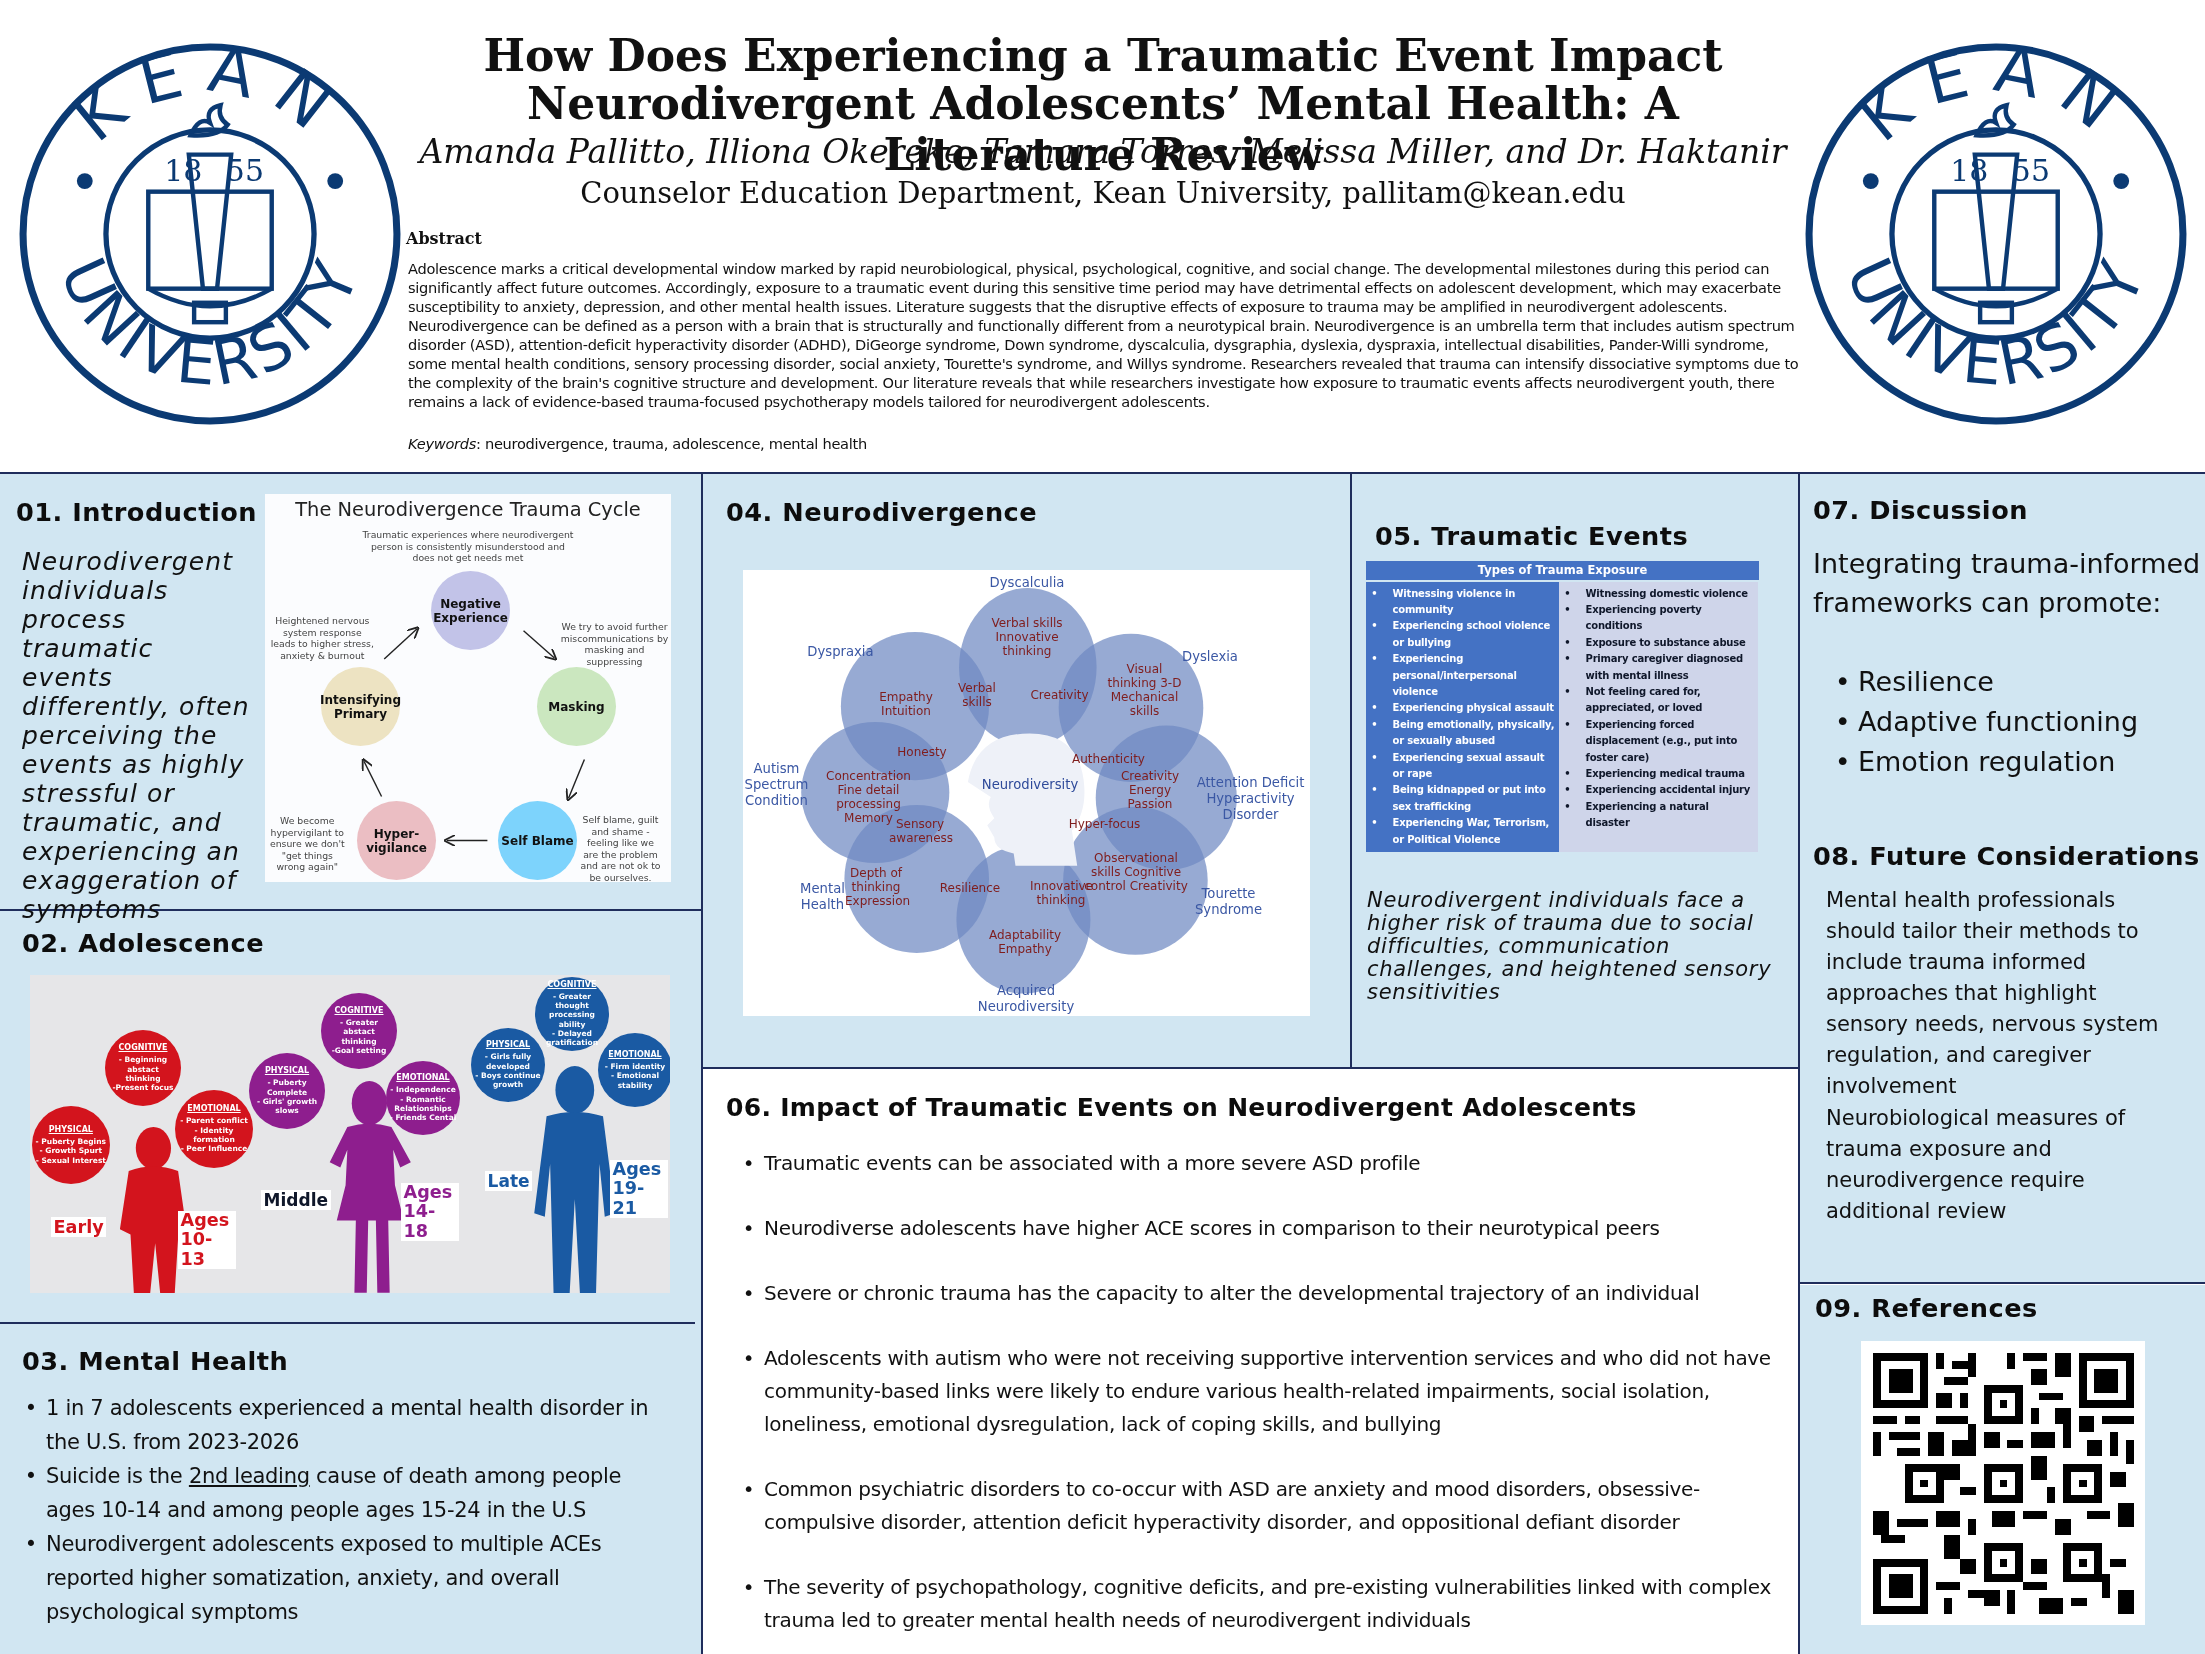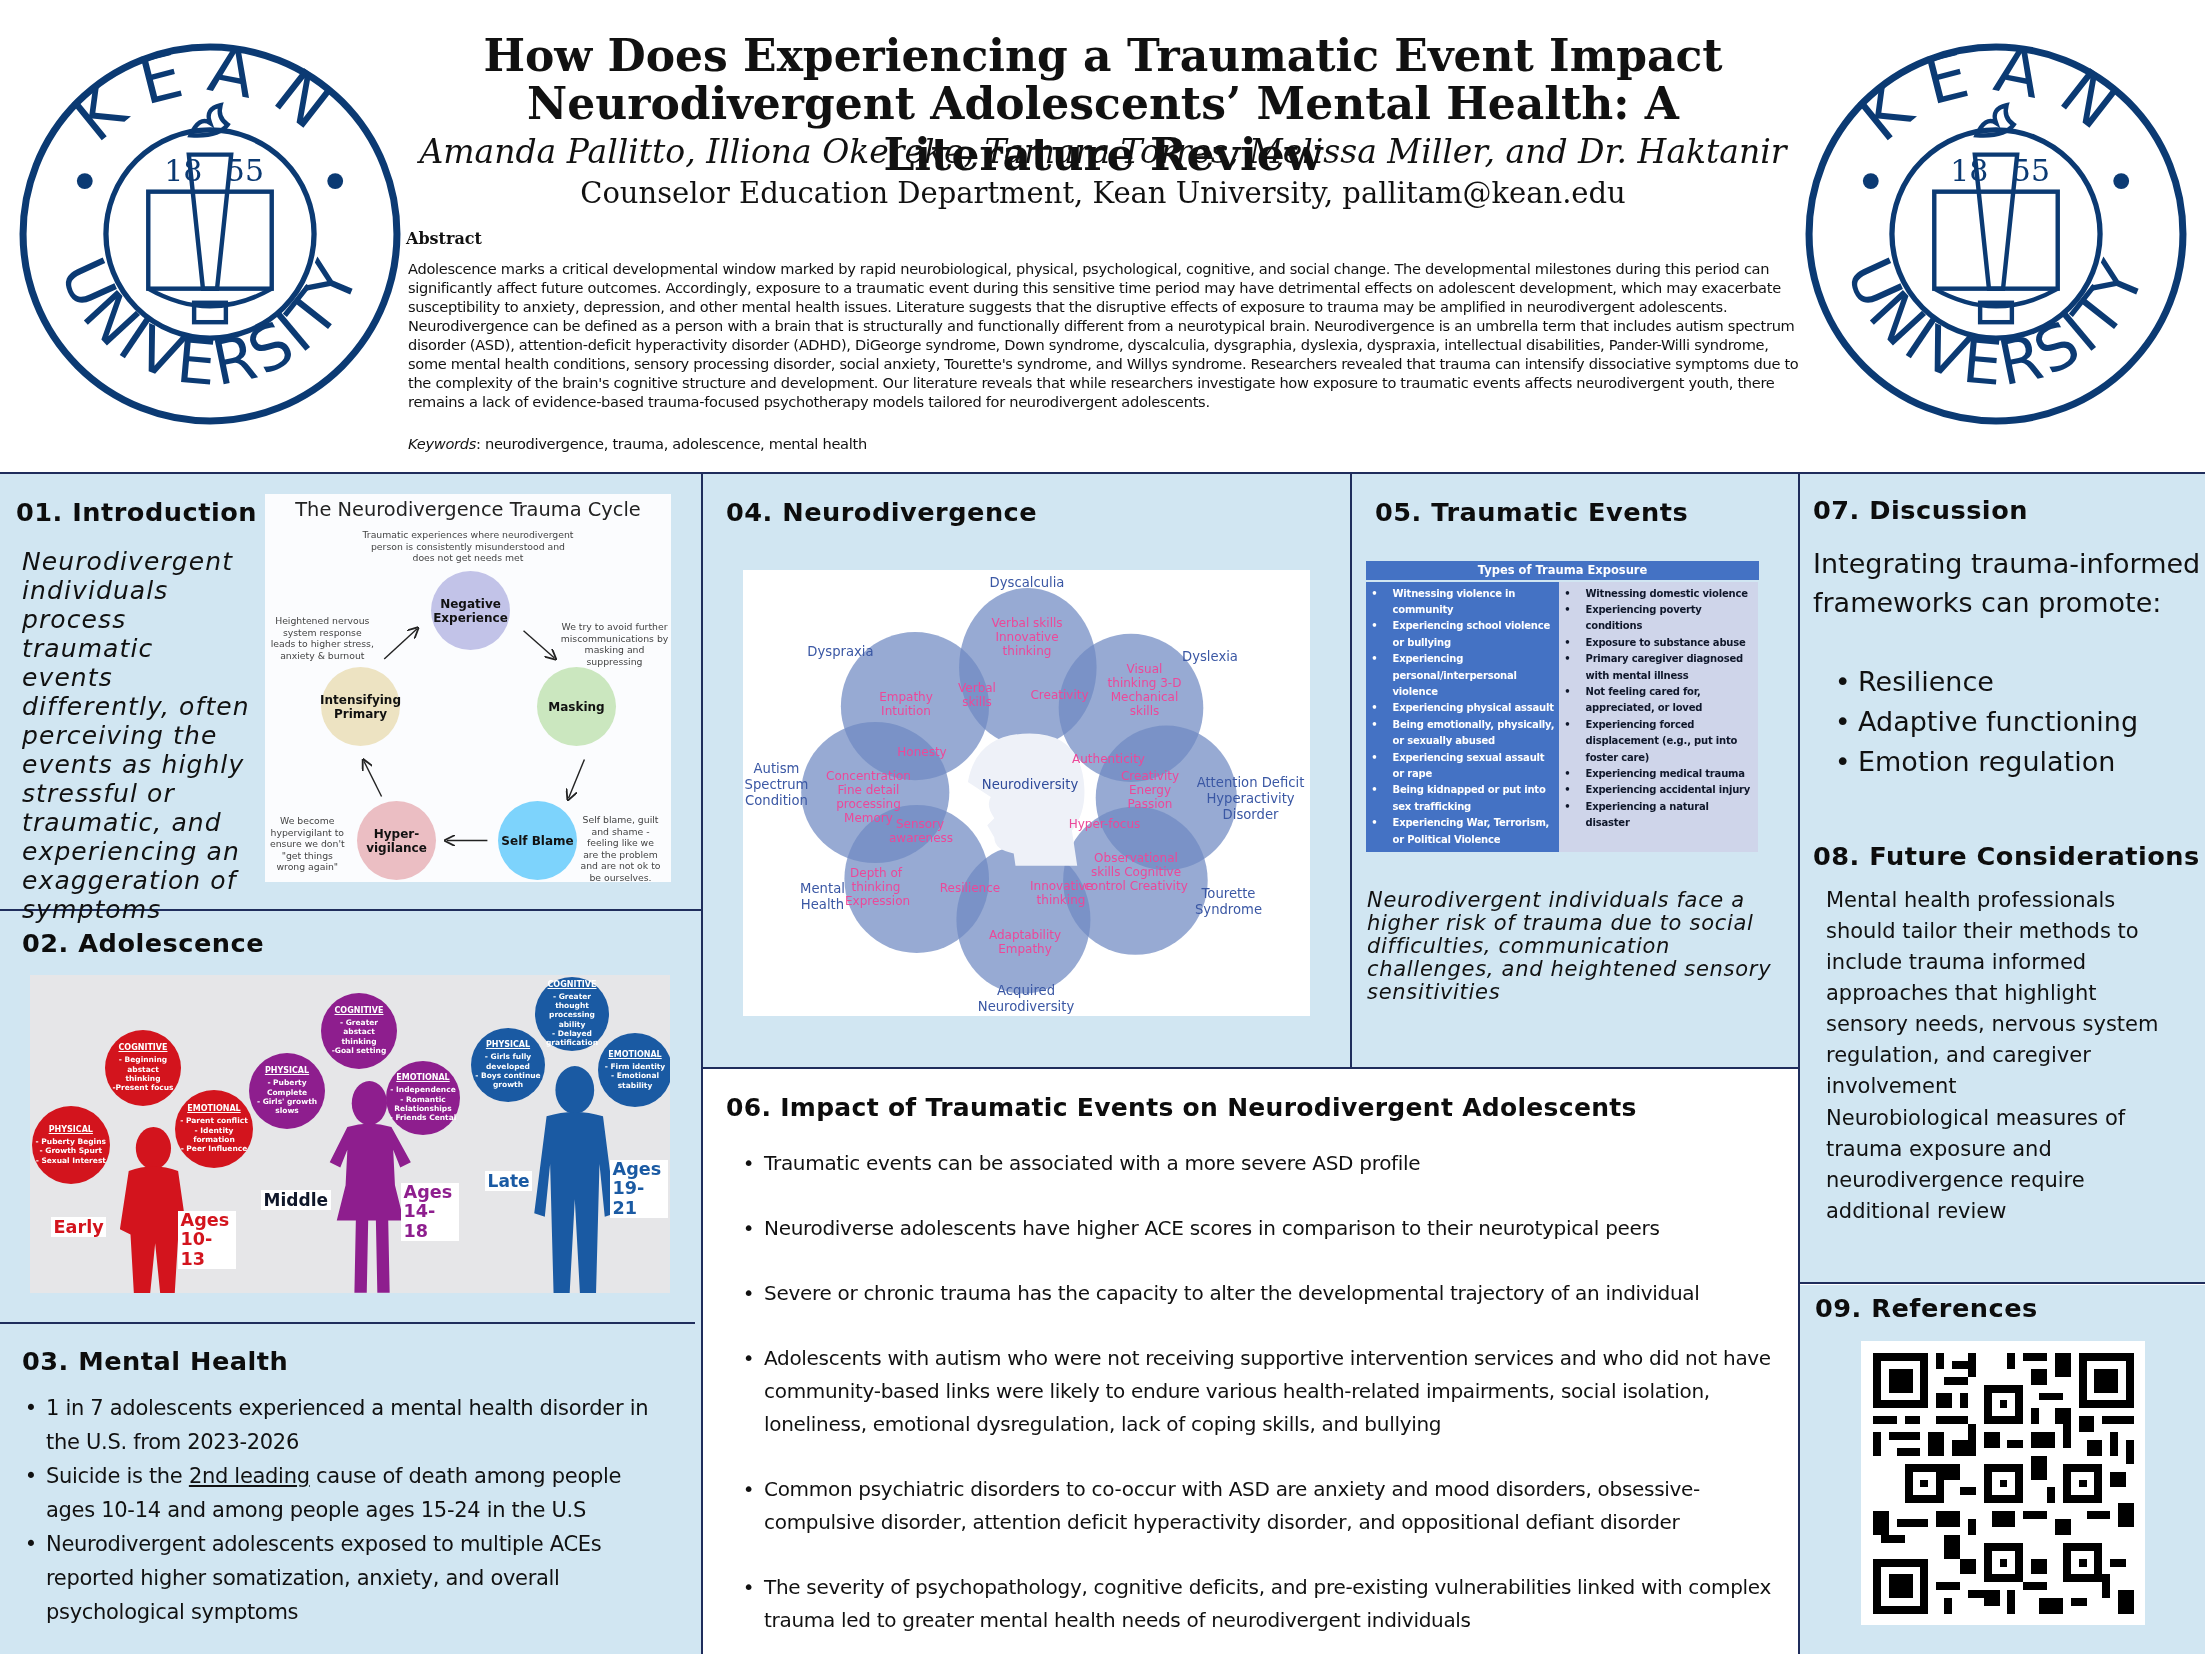--- a/index.html
+++ b/index.html
@@ -54,21 +54,21 @@
   .bubble { position: absolute; border-radius: 50%; color: #fff; text-align: center; display: flex;
             flex-direction: column; justify-content: center; align-items: center; font-weight: bold;
             font-size: 7.5px; line-height: 9.3px; padding: 3.5px; }
   .bubble .bh { text-decoration: underline; font-size: 8px; margin-bottom: 2.6px; }
   .stage { position: absolute; font-weight: bold; background: #ffffff; padding: 0 2.6px; }
   .age { position: absolute; font-weight: bold; font-size: 17.6px; line-height: 19.4px; background: #fff; padding: 0 2.6px; }
 
   
   .flower { position: absolute; left: 743px; top: 570px; width: 567px; height: 446px; background: #ffffff; overflow: hidden; }
   .flower .lbl { position: absolute; color: #3a57a4; font-size: 13.2px; line-height: 16px; text-align: center; }
-  .flower .pt { position: absolute; color: #ec4899; font-size: 12px; line-height: 14px; text-align: center; }
+  .flower .pt { position: absolute; color: #7f1d1d; font-size: 12px; line-height: 14px; text-align: center; }
 
   
   .ttable { position: absolute; left: 1366px; top: 561px; width: 393px; height: 291px; }
   .ttable .thead { position: absolute; left: 0; top: 0; width: 393px; height: 19.4px; background: #4472c4;
                    color: #fff; font-size: 11.5px; font-weight: bold; text-align: center; line-height: 19.4px; }
   .ttable .colL { position: absolute; left: 0; top: 21px; width: 193px; height: 270px; background: #4472c4; color: #fff; }
   .ttable .colR { position: absolute; left: 193px; top: 21px; width: 199px; height: 270px; background: #cfd5ea; color: #0f172a; }
   .ttable ul { list-style: none; padding: 3.5px 3.5px 0 3.5px; }
   .ttable li { position: relative; padding-left: 23px; font-size: 10px; line-height: 16.4px; font-weight: bold; letter-spacing: -0.2px; }
   .ttable li::before { content: "\2022"; position: absolute; left: 1.8px; }
@@ -312,21 +312,21 @@
   <div class="pt" style="left:281px;top:118px;width:71px;">Creativity</div>
   <div class="pt" style="left:326px;top:182px;width:79px;">Authenticity</div>
   <div class="pt" style="left:322px;top:247px;width:79px;">Hyper-focus</div>
   <div class="pt" style="left:287px;top:309px;width:62px;">Innovative thinking</div>
   <div class="pt" style="left:196px;top:311px;width:62px;">Resilience</div>
   <div class="pt" style="left:146px;top:247px;width:62px;">Sensory awareness</div>
   <div class="pt" style="left:148px;top:175px;width:62px;">Honesty</div>
   <div class="pt" style="left:225px;top:208px;width:124px;color:#2e4a9a;font-size:13.2px;">Neurodiversity</div>
 </div>
 
-<div class="sec-title" style="left:1375px;top:497px;">05. Traumatic Events</div>
+<div class="sec-title" style="left:1375px;top:521px;">05. Traumatic Events</div>
 
 <div class="ttable">
   <div class="thead">Types of Trauma Exposure</div>
   <div class="colL">
     <ul>
       <li>Witnessing violence in community</li>
       <li>Experiencing school violence or bullying</li>
       <li>Experiencing personal/interpersonal violence</li>
       <li>Experiencing physical assault</li>
       <li>Being emotionally, physically, or sexually abused</li>

